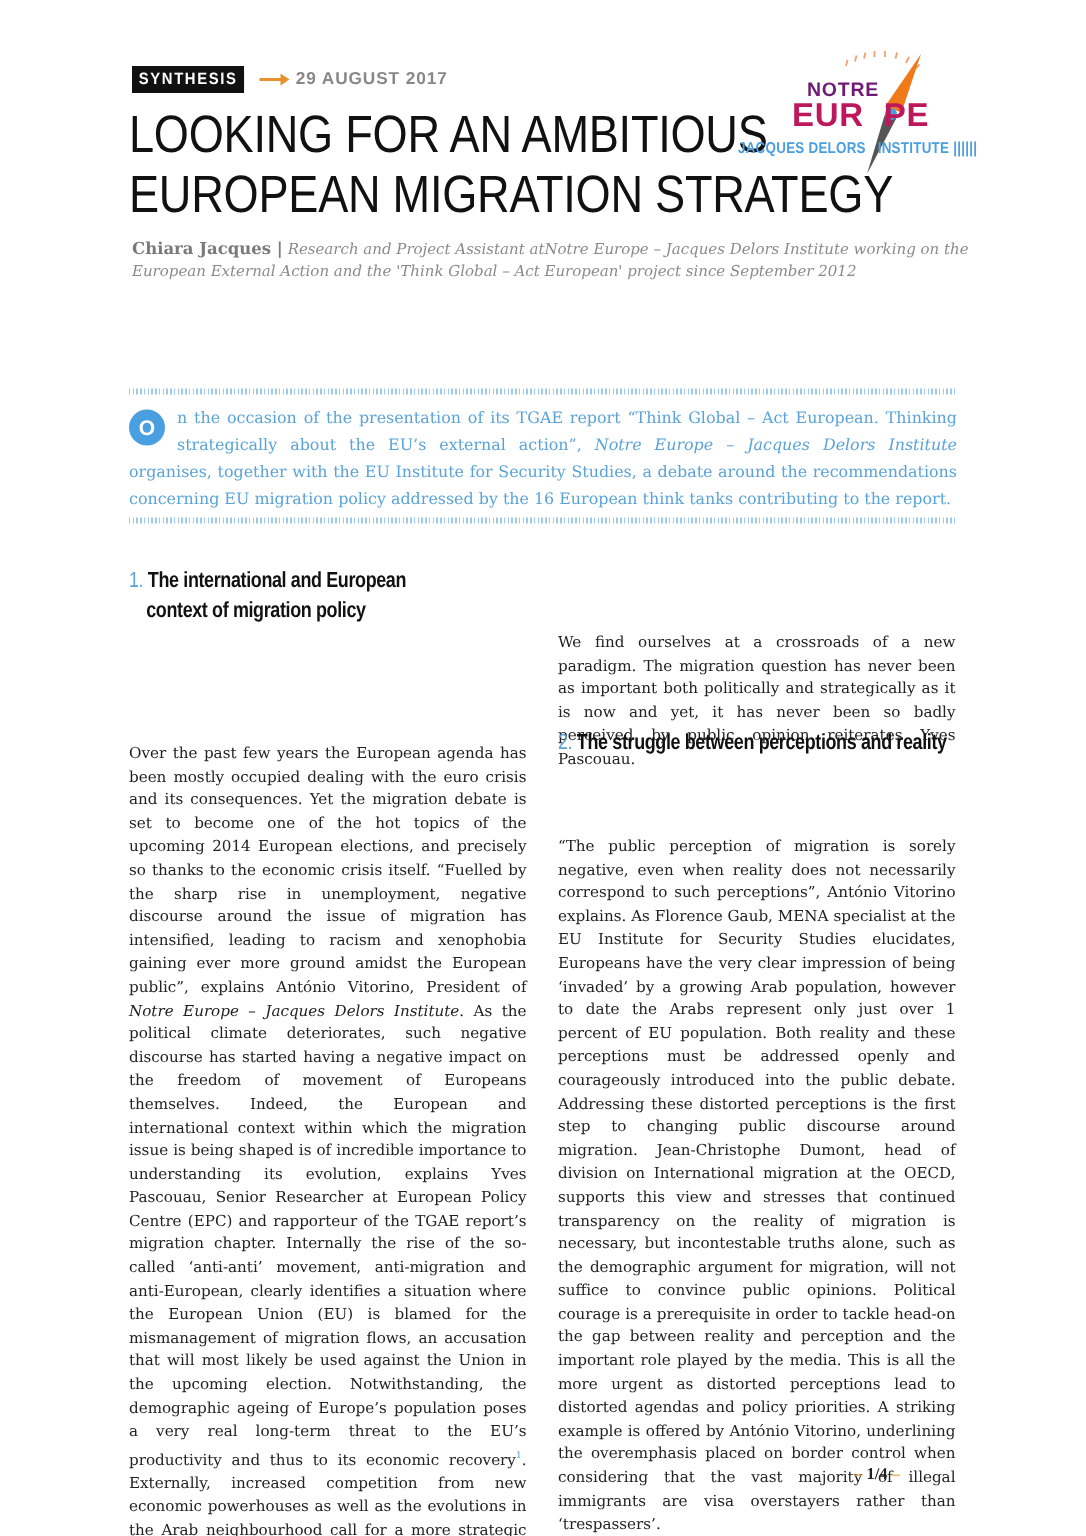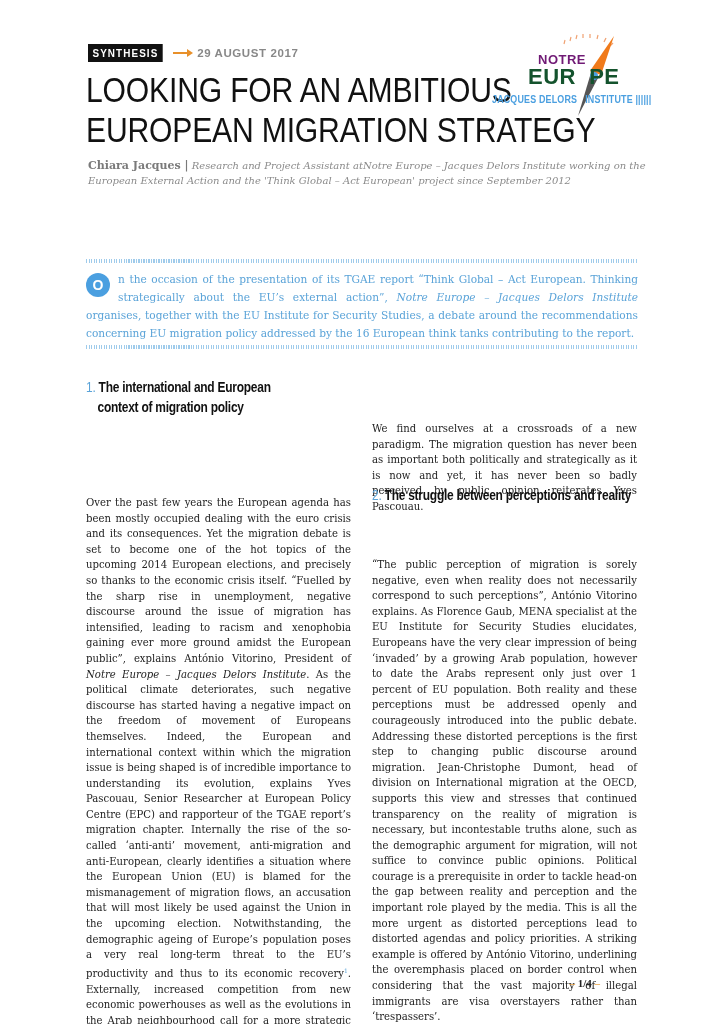--- a/index.html
+++ b/index.html
@@ -16,21 +16,21 @@
     .title { left: 86px; top: 70px; width: 460px; font-family: "Liberation Sans", sans-serif; font-size: 35px; line-height: 40px; letter-spacing: -0.2px; color: #111; transform: scaleX(0.86); transform-origin: left top; white-space: nowrap; }
     .title div { white-space: nowrap; }
 
     .author { left: 88px; top: 158px; width: 560px; font-size: 10px; line-height: 15px; color: #8a8a8a; }
     .author .name { font-weight: bold; color: #7a7a7a; font-size: 11px; }
     .author .role { font-style: italic; }
 
     
     .logo { left: 486px; top: 24px; width: 200px; height: 100px; }
     .logo .notre { position: absolute; left: 52px; top: 28px; font-family: "Liberation Sans", sans-serif; font-weight: bold; font-size: 13px; color: #701a75; letter-spacing: 0.5px; }
-    .logo .europe { position: absolute; left: 42px; top: 40px; font-family: "Liberation Sans", sans-serif; font-weight: bold; font-size: 22px; color: #14532d; letter-spacing: 0.5px; }
+    .logo .europe { position: absolute; left: 42px; top: 40px; font-family: "Liberation Sans", sans-serif; font-weight: bold; font-size: 22px; color: #be185d; letter-spacing: 0.5px; }
     .logo .jdi { position: absolute; left: 6px; top: 69px; font-family: "Liberation Sans", sans-serif; font-weight: bold; font-size: 10.5px; color: #4a9fe0; letter-spacing: 0.2px; white-space: nowrap; transform: scaleX(0.85); transform-origin: left; }
     .logo svg { position: absolute; left: 0; top: 0; }
 
     
     .dots { left: 86px; width: 552px; height: 4px; background: repeating-linear-gradient(90deg, #9fcbeb 0 1px, transparent 1px 2.5px); }
     .intro { left: 86px; top: 270px; width: 552px; font-size: 10.6px; line-height: 18px; color: #5aa3d8; text-align: justify; }
     .dropcap { float: left; width: 24px; height: 24px; border-radius: 50%; background: #4a9fe0; color: #fff; font-family: "Liberation Sans", sans-serif; font-size: 14px; font-weight: bold; text-align: center; line-height: 24px; margin: 3px 8px 0 0; }
     .intro em { font-style: italic; }
 
     

